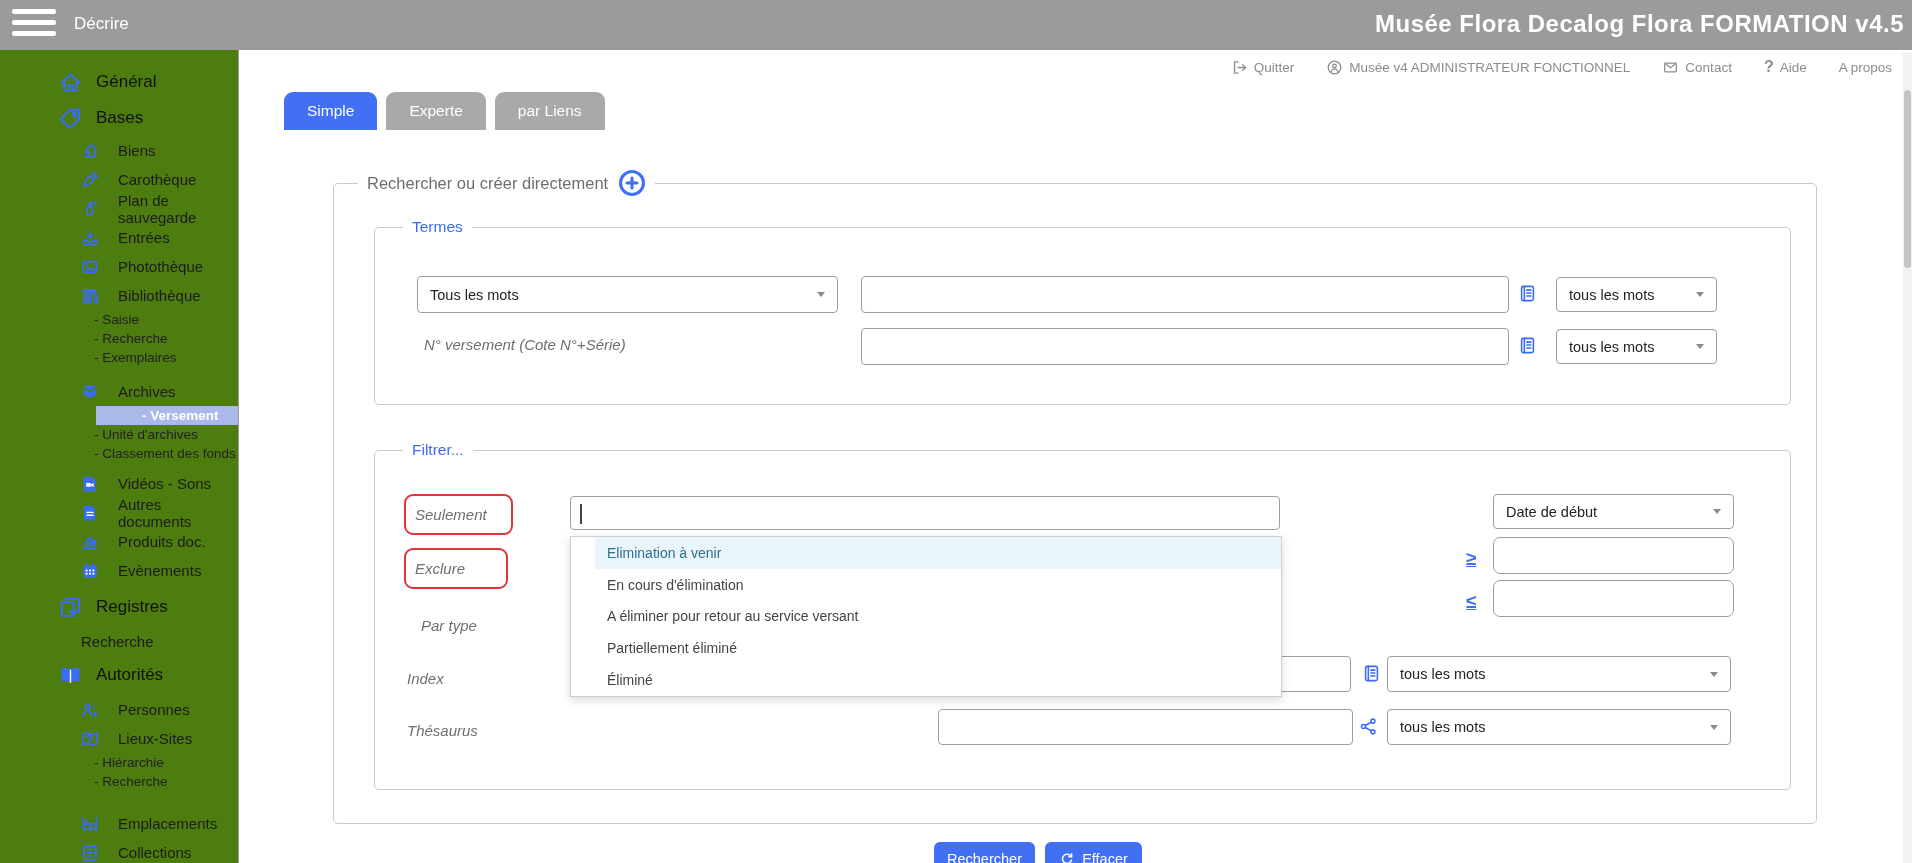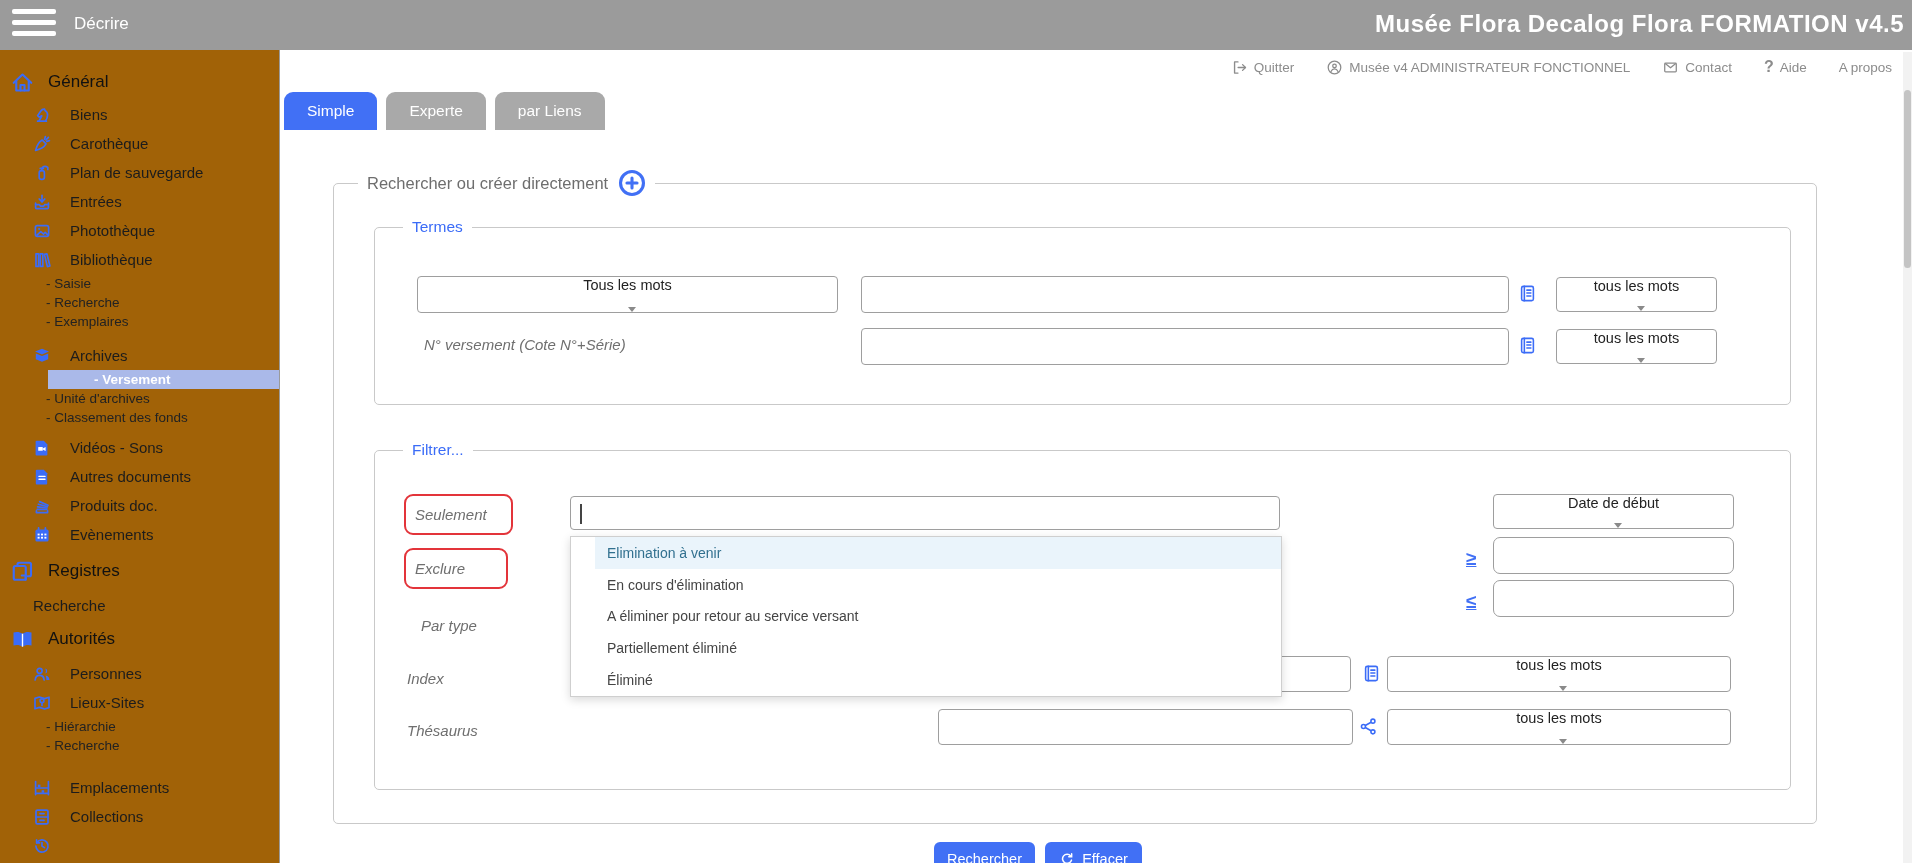--- a/index.html
+++ b/index.html
@@ -7,22 +7,22 @@
           font-family:"Liberation Sans",sans-serif;color:#222;}
 
   
   .header{position:absolute;left:0;top:0;width:100%;height:50px;background:var(--header-gray);}
   .hamburger{position:absolute;left:12px;top:9px;width:44px;height:32px;cursor:pointer;}
   .hamburger div{height:5px;background:#fff;border-radius:2px;margin-bottom:6px;}
   .menu-title{position:absolute;left:74px;top:14px;color:#fff;font-size:17px;}
   .app-title{position:absolute;right:8px;top:10px;color:#fff;font-size:24px;font-weight:bold;letter-spacing:.5px;}
 
   
-  .sidebar{position:absolute;left:0;top:50px;width:280px;bottom:0;border-right:1px solid #9a9a9a;
-           padding-top:14px;box-sizing:border-box;overflow:hidden;background:#a16207;}
+  .sidebar{position:absolute;left:0;top:50px;width:239px;bottom:0;border-right:1px solid #9a9a9a;
+           padding-top:14px;box-sizing:border-box;overflow:hidden;background:#4d7c0f;padding-left:48px;}
   .srow{display:flex;align-items:center;cursor:pointer;}
   .srow .sicon{display:flex;align-items:center;justify-content:center;color:var(--icon-blue);flex:0 0 auto;}
   .srow.section{height:36px;padding-left:10px;font-size:17px;color:#111;gap:13px;}
   .srow.section .sicon svg{width:25px;height:25px;}
   .srow.item{height:29px;padding-left:32px;font-size:15px;color:#1c1c1c;gap:18px;}
   .srow.item .sicon svg{width:20px;height:20px;}
   .srow.sub{height:19px;padding-left:46px;font-size:13.5px;color:#222;}
   .srow.plain{height:32px;padding-left:33px;font-size:15px;color:#1c1c1c;}
   .srow.selected{background:var(--selected-bg);color:#fff;font-weight:bold;margin-left:48px;}
   .srow.g4{margin-top:4px}.srow.g6{margin-top:6px}.srow.g8{margin-top:18px}
@@ -45,21 +45,21 @@
   .panel{position:absolute;border:1px solid #c9c9c9;border-radius:5px;}
   .panel-legend{position:absolute;background:#fff;padding:0 9px;display:flex;align-items:center;gap:10px;white-space:nowrap;}
   .legend-outer{top:-15px;left:24px;color:#6e6e6e;font-size:16.5px;}
   .legend-inner{top:-10px;left:28px;color:var(--legend-blue);font-size:15.5px;}
   .plus-circle{color:var(--accent);display:flex;}
   .plus-circle svg{width:28px;height:28px;}
 
   
   .select{position:absolute;box-sizing:border-box;border:1px solid #9e9e9e;border-radius:4px;background:#fff;
           display:flex;align-items:center;justify-content:space-between;padding:0 12px;
-          font-size:14.5px;color:#222;cursor:pointer;flex-direction:column;}
+          font-size:14.5px;color:#222;cursor:pointer;}
   .caret{width:0;height:0;border-left:4.5px solid transparent;border-right:4.5px solid transparent;
          border-top:5.5px solid #8a8a8a;margin-left:8px;flex:0 0 auto;}
   .tbox{position:absolute;box-sizing:border-box;border:1px solid #9e9e9e;border-radius:4px;background:#fff;
         font-size:14.5px;padding:0 10px;font-family:"Liberation Sans",sans-serif;color:#222;outline:none;}
   .ilabel{position:absolute;font-style:italic;color:#6f6f6f;font-size:15px;white-space:nowrap;}
   .redbox{position:absolute;box-sizing:border-box;border:2.5px solid var(--annotation-red);border-radius:9px;
           display:flex;align-items:center;padding-left:9px;}
   .redbox .ilabel{position:static;}
   .action-icon{position:absolute;color:var(--icon-blue);cursor:pointer;display:flex;}
   .action-icon svg{width:21px;height:21px;}
@@ -101,20 +101,29 @@
       <div id="sidebar-list">
         <div class="srow section">
           <span class="sicon">
             <svg viewBox="0 0 20 20" fill="none" stroke="currentColor" stroke-width="1.7" stroke-linecap="round" stroke-linejoin="round">
               <path d="M3 10.2 10 3.6l7 6.6"></path>
               <path d="M5 8.8v7.6h10V8.8"></path>
               <path d="M8.4 16.4v-4.4h3.2v4.4"></path>
             </svg>
           </span>
           <span>Général</span>
+        </div>
+        <div class="srow section">
+          <span class="sicon">
+            <svg viewBox="0 0 20 20" fill="none" stroke="currentColor" stroke-width="1.7" stroke-linecap="round" stroke-linejoin="round">
+              <path d="M3.2 9.2 9.4 3h7.4v7.4l-6.2 6.2a1.6 1.6 0 0 1-2.3 0L3.2 11.5a1.6 1.6 0 0 1 0-2.3Z"></path>
+              <circle cx="13.2" cy="6.8" r="1.3"></circle>
+            </svg>
+          </span>
+          <span>Bases</span>
         </div>
         <div class="srow item">
           <span class="sicon">
             <svg viewBox="0 0 20 20" fill="none" stroke="currentColor" stroke-width="1.7" stroke-linecap="round" stroke-linejoin="round">
               <path d="M5.6 16.2h8.8"></path>
               <path d="M7 16.2c.4-2.2 2.2-3.2 2.8-5.4l-2.6 1.3-1.6-1.4 3-4.5c1-1.4 2.4-2.2 4-2l.4 1.2c1.6.9 2.6 2.7 2.6 4.7 0 2.3-.9 4.1-2.2 6.1"></path>
             </svg>
           </span>
           <span>Biens</span>
         </div>

